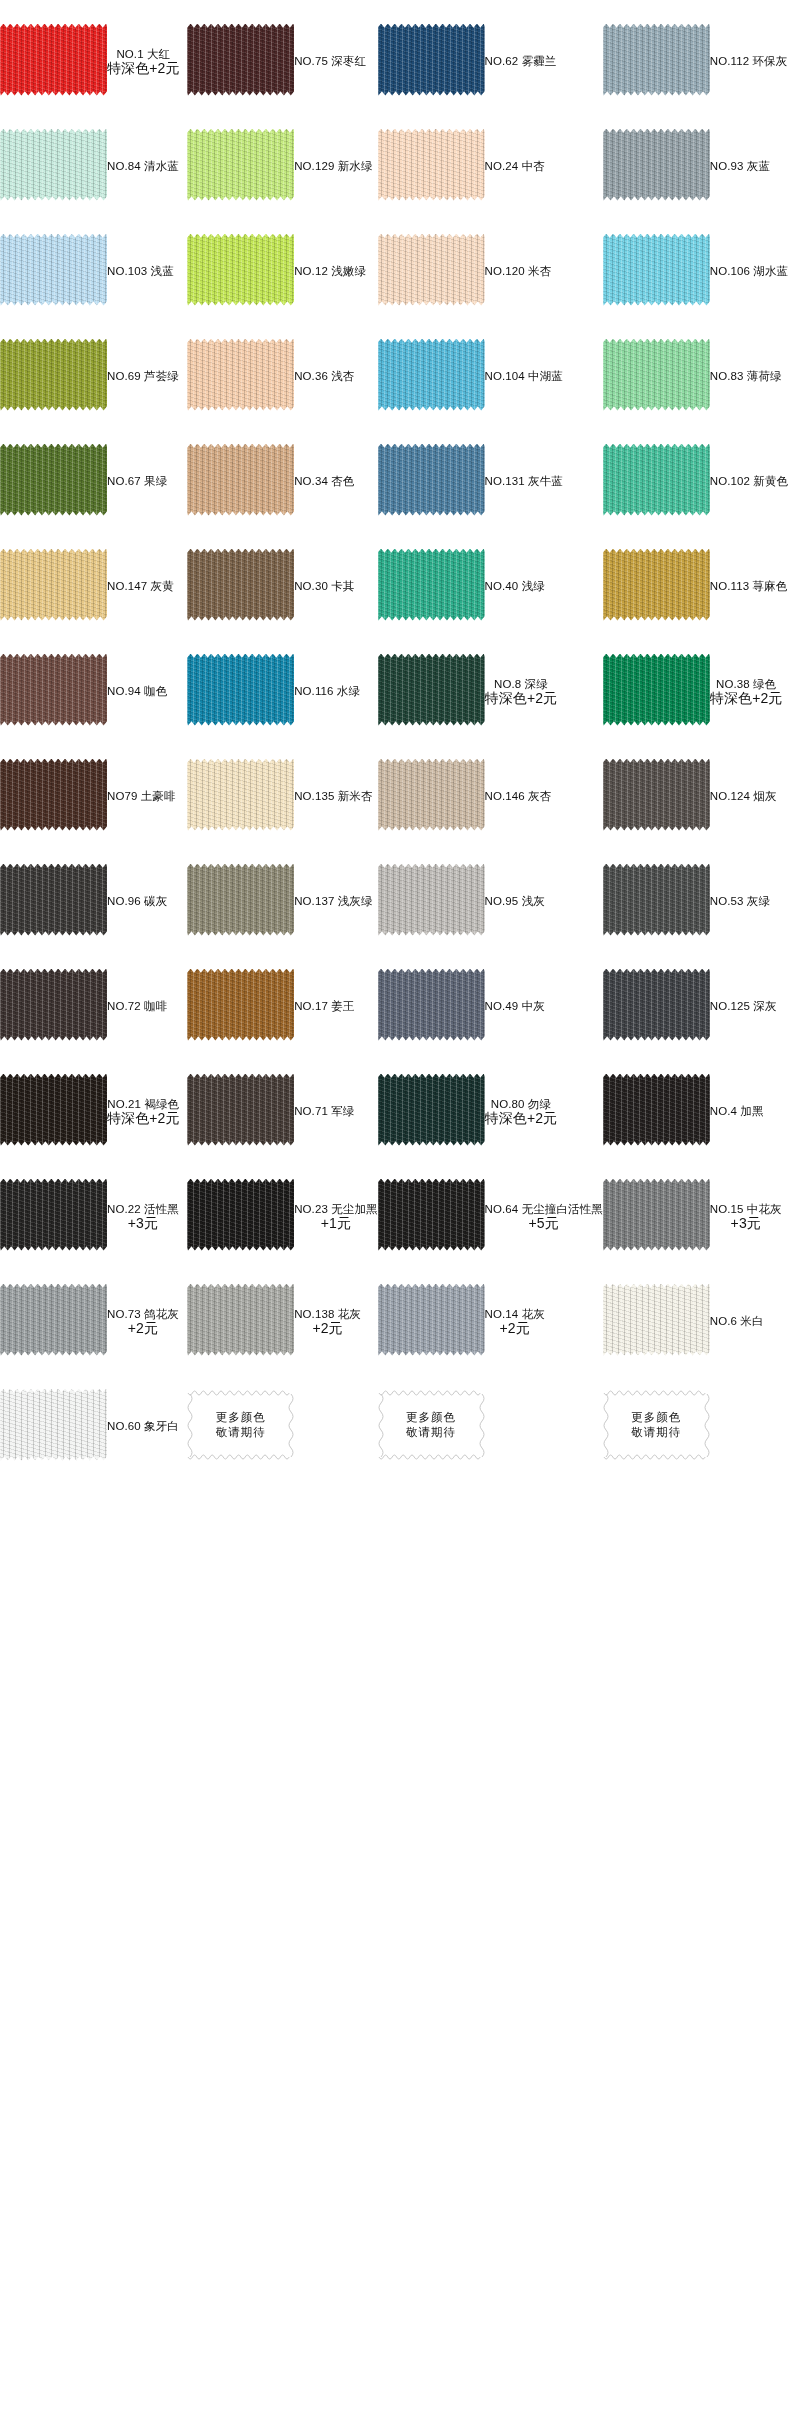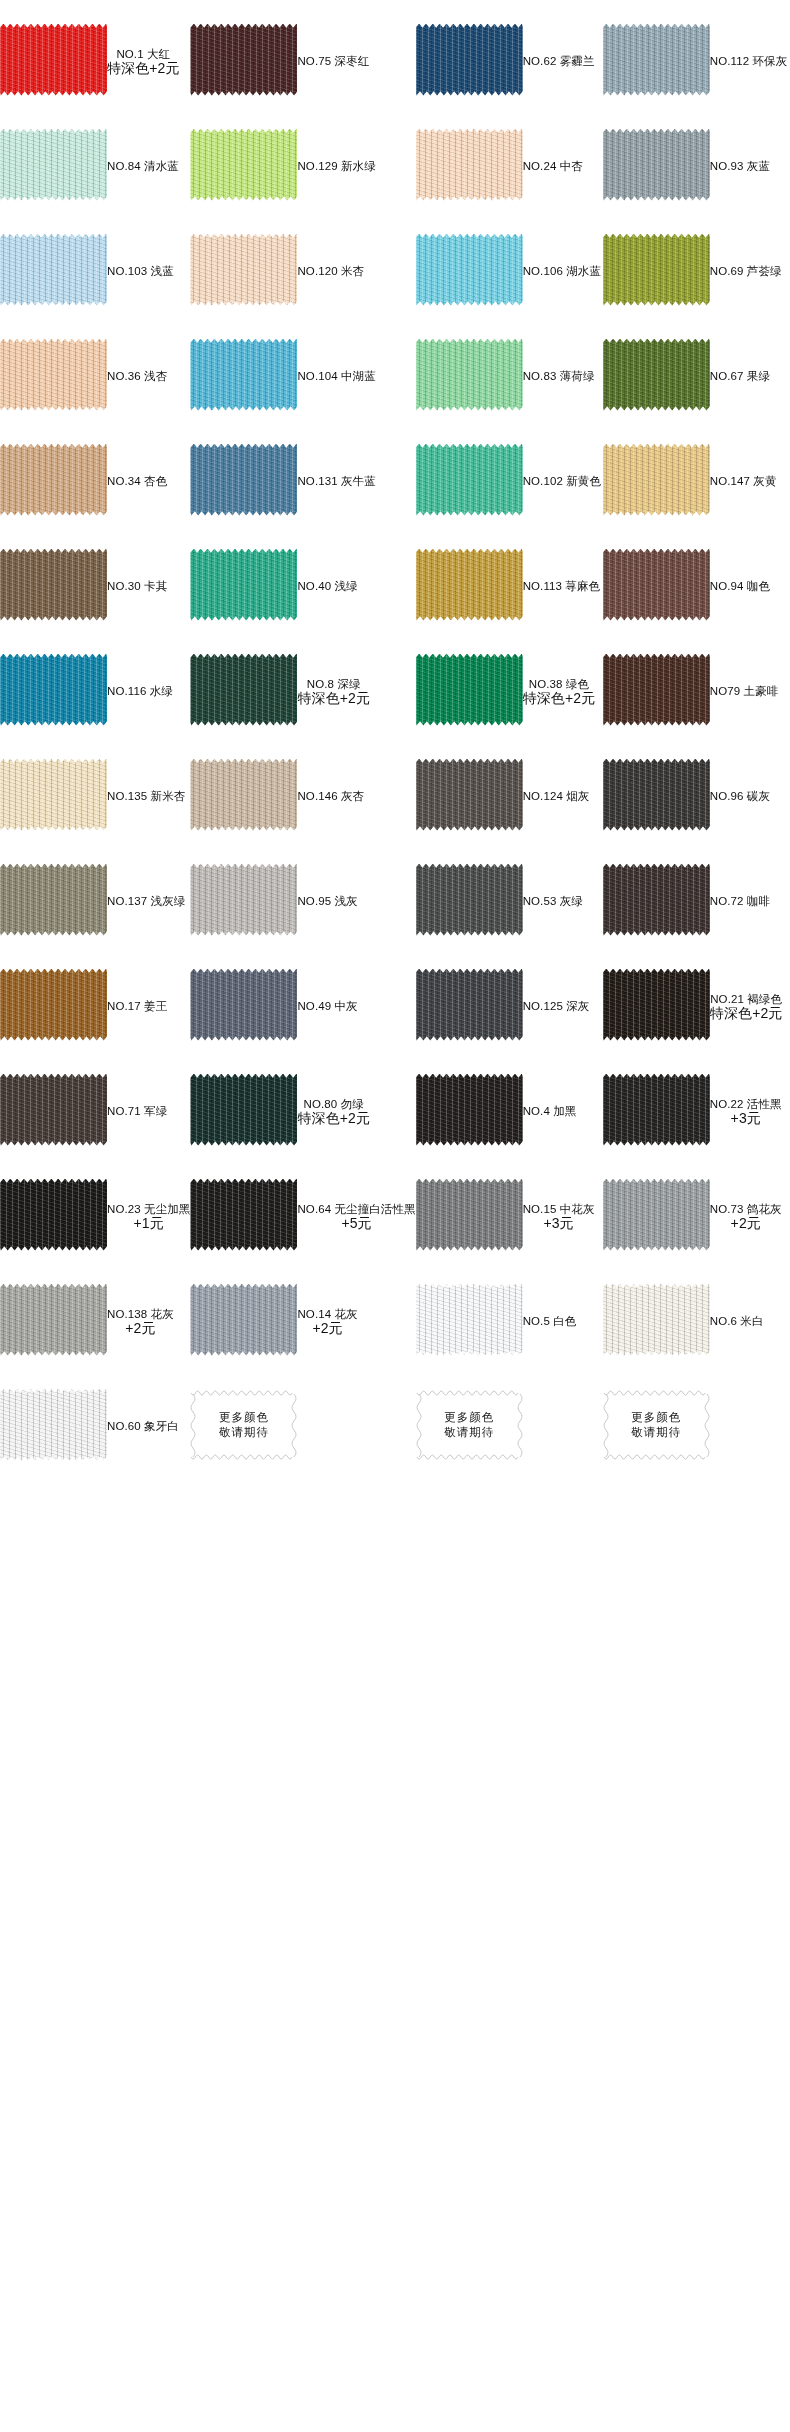--- a/index.html
+++ b/index.html
@@ -181,20 +181,27 @@
     <div class="cell">
       <div class="swatch-wrap">
         <div class="shadow"></div>
         <div class="swatch" style="background-color: rgb(188, 222, 242);"></div>
       </div>
       <div class="label"><span>NO.103 浅蓝</span></div>
     </div>
     <div class="cell">
       <div class="swatch-wrap">
         <div class="shadow"></div>
+        <div class="swatch" style="background-color: rgb(195, 231, 85);"></div>
+      </div>
+      <div class="label"><span>NO.12 浅嫩绿</span></div>
+    </div>
+    <div class="cell">
+      <div class="swatch-wrap">
+        <div class="shadow"></div>
         <div class="swatch" style="background-color: rgb(248, 220, 196);"></div>
       </div>
       <div class="label"><span>NO.120 米杏</span></div>
     </div>
     <div class="cell">
       <div class="swatch-wrap">
         <div class="shadow"></div>
         <div class="swatch" style="background-color: rgb(116, 211, 230);"></div>
       </div>
       <div class="label"><span>NO.106 湖水蓝</span></div>
@@ -464,27 +471,20 @@
         <div class="swatch" style="background-color: rgb(168, 169, 164);"></div>
       </div>
       <div class="label"><span>NO.138 花灰</span><span class="sub">+2元</span></div>
     </div>
     <div class="cell">
       <div class="swatch-wrap">
         <div class="shadow"></div>
         <div class="swatch" style="background-color: rgb(155, 163, 173);"></div>
       </div>
       <div class="label"><span>NO.14 花灰</span><span class="sub">+2元</span></div>
-    </div>
-    <div class="cell">
-      <div class="swatch-wrap">
-        <div class="shadow"></div>
-        <div class="swatch" style="background-color: rgb(247, 248, 250);"></div>
-      </div>
-      <div class="label"><span>NO.5 白色</span></div>
     </div>
     <div class="cell">
       <div class="swatch-wrap">
         <div class="shadow"></div>
         <div class="swatch" style="background-color: rgb(244, 242, 232);"></div>
       </div>
       <div class="label"><span>NO.6 米白</span></div>
     </div>
     <div class="cell">
       <div class="swatch-wrap">

